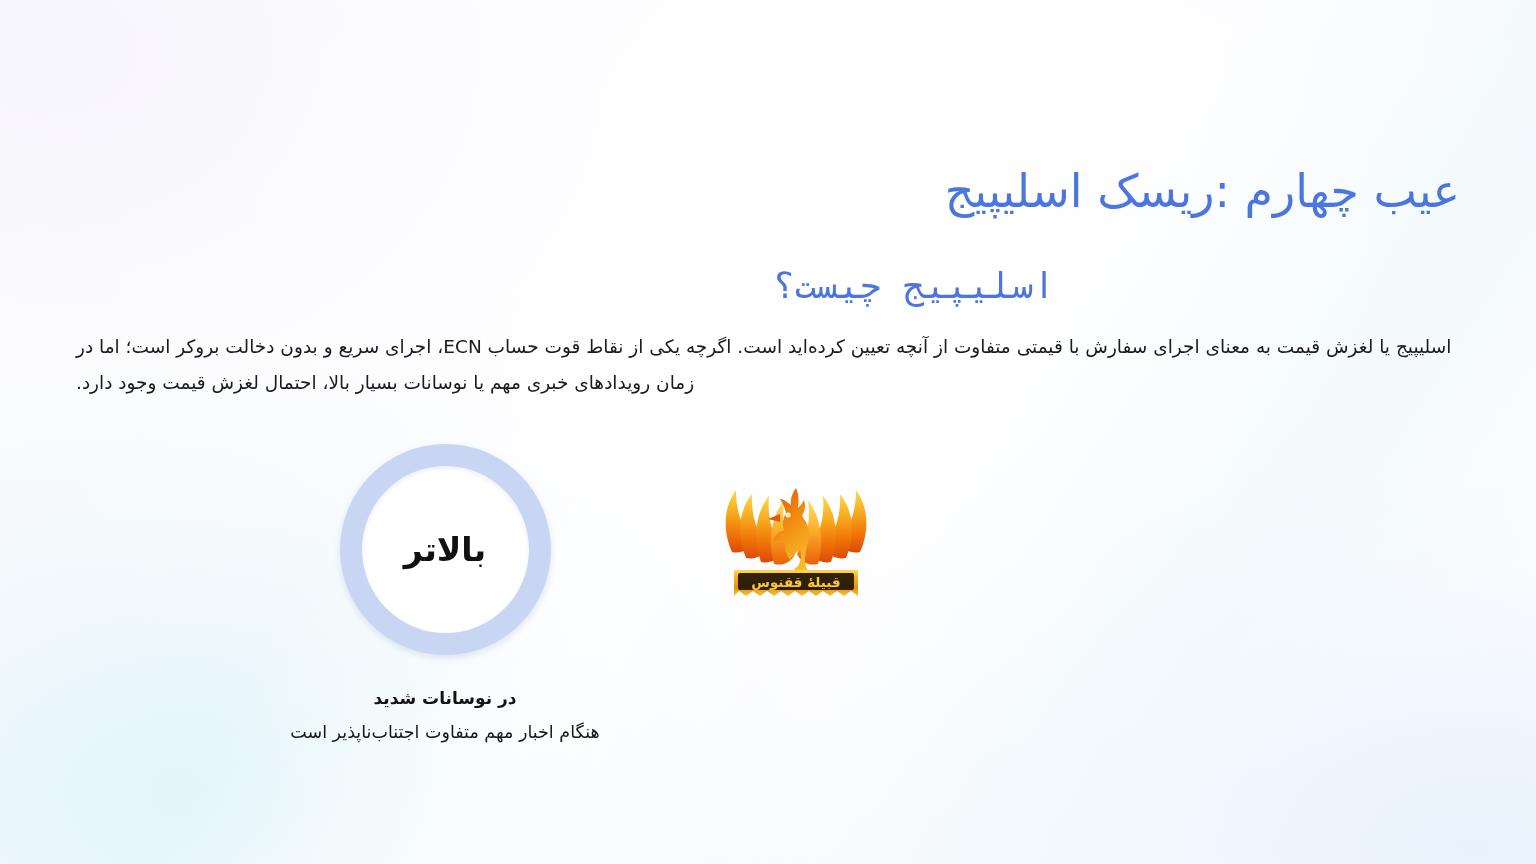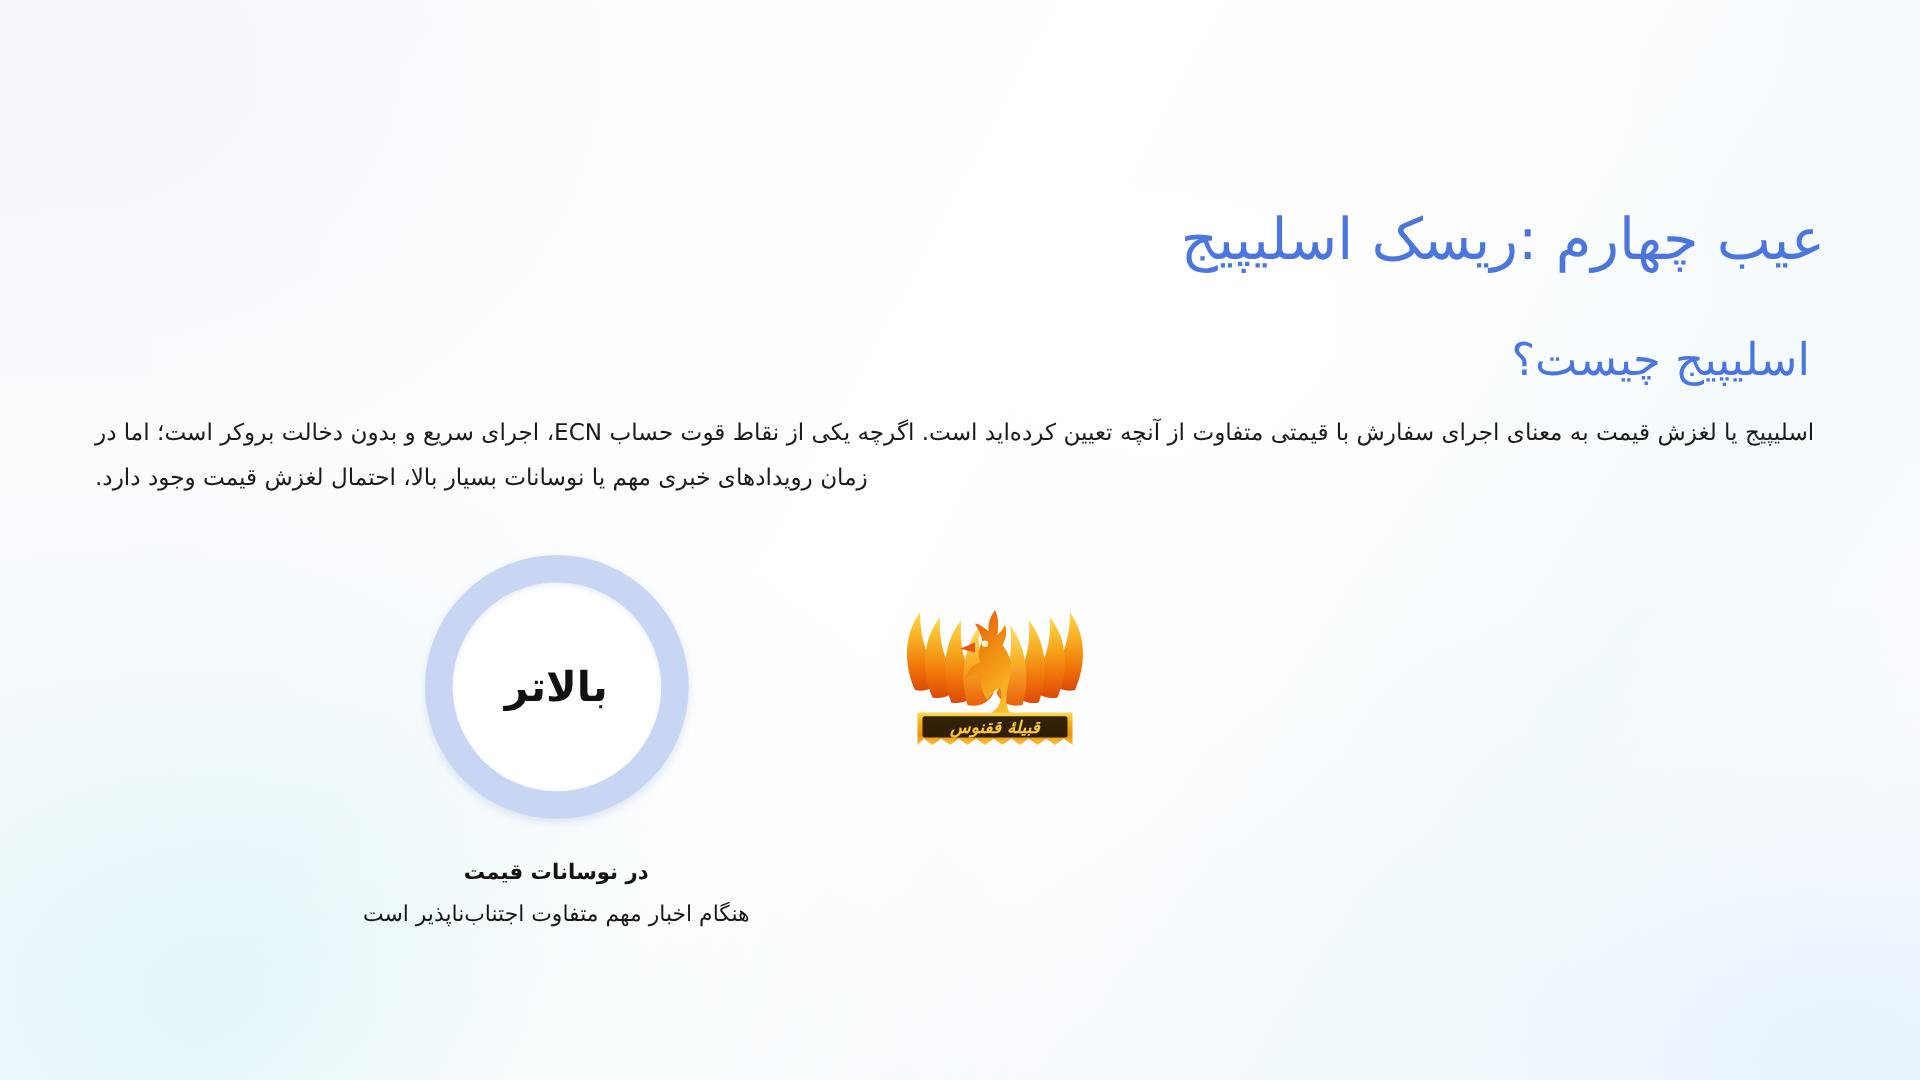--- a/index.html
+++ b/index.html
@@ -48,28 +48,29 @@
     line-height: 1.25;
     font-weight: 400;
     color: #4a76dd;
     letter-spacing: 0;
     white-space: nowrap;
   }
 
   .subhead {
     position: absolute;
     top: 236px;
-    right: 88px;
+    right: 72px;
     width: 1100px;
-    text-align: right;
+    text-align: center;
     font-size: 36px;
     line-height: 1.3;
     font-weight: 400;
     color: #4a76dd;
     white-space: nowrap;
+    font-family: Liberation Mono, monospace;
   }
 
   .body-copy {
     position: absolute;
     top: 310px;
     right: 76px;
     width: 1384px;
     text-align: left;
     font-size: 18.5px;
     line-height: 1.95;
@@ -140,21 +141,20 @@
     white-space: nowrap;
   }
 
   
   .logo {
     position: absolute;
     left: 716px;
     top: 470px;
     width: 160px;
     height: 132px;
-    font-style: italic;
   }
   .logo svg { display: block; width: 160px; height: 132px; }
 </style>
 </head>
 <body>
 
 <div class="slide">
   <div class="sheen"></div>
 
   <h1 class="headline">عیب چهارم :ریسک اسلیپیج</h1>
@@ -162,21 +162,21 @@
   <h2 class="subhead">اسلیپیج چیست؟</h2>
 
   <p class="body-copy">اسلیپیج یا لغزش قیمت به معنای اجرای سفارش با قیمتی متفاوت از آنچه تعیین کرده‌اید است. اگرچه یکی از نقاط قوت حساب ECN، اجرای سریع و بدون دخالت بروکر است؛ اما در زمان رویدادهای خبری مهم یا نوسانات بسیار بالا، احتمال لغزش قیمت وجود دارد.</p>
 
   <div class="panels">
 
     <div class="panel left">
       <div class="ring">
         <span class="ring-label">بالاتر</span>
       </div>
-      <div class="cap-bold">در نوسانات قیمت</div>
+      <div class="cap-bold">در نوسانات شدید</div>
       <div class="cap-sub">هنگام اخبار مهم متفاوت اجتناب‌ناپذیر است</div>
     </div>
 
 
   </div>
 
   <div class="logo">
     <svg viewBox="0 0 160 132" xmlns="http://www.w3.org/2000/svg" aria-hidden="true">
       <defs>
         <linearGradient id="fl" x1="0" y1="0" x2="0" y2="1">

